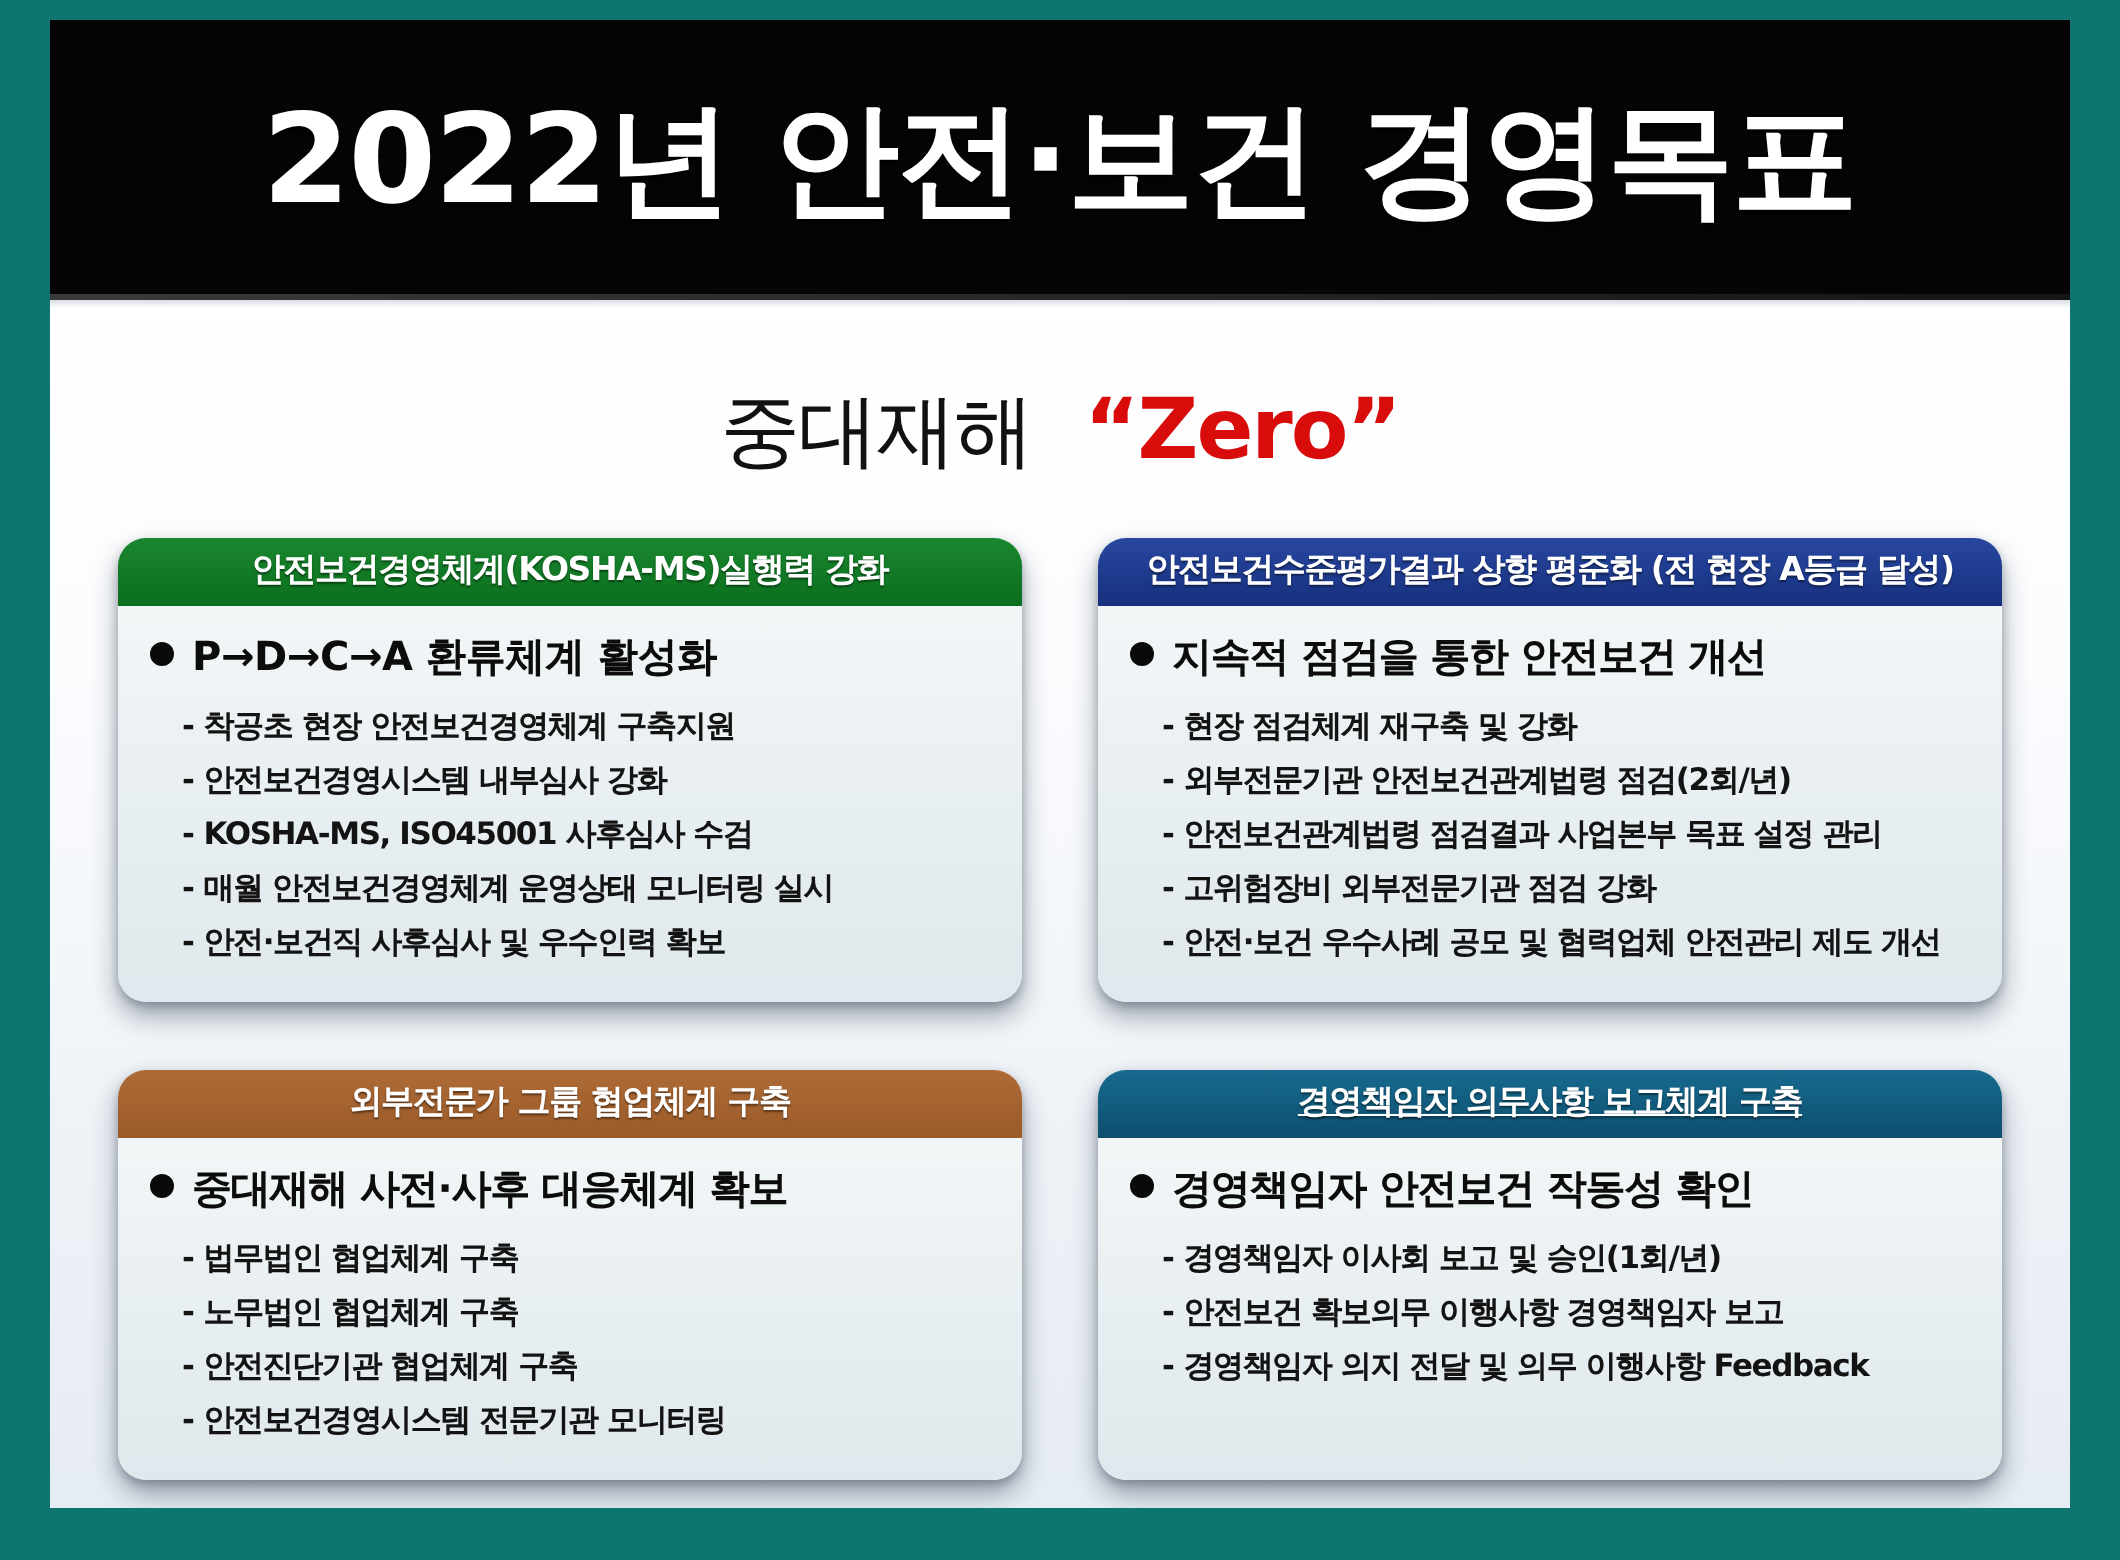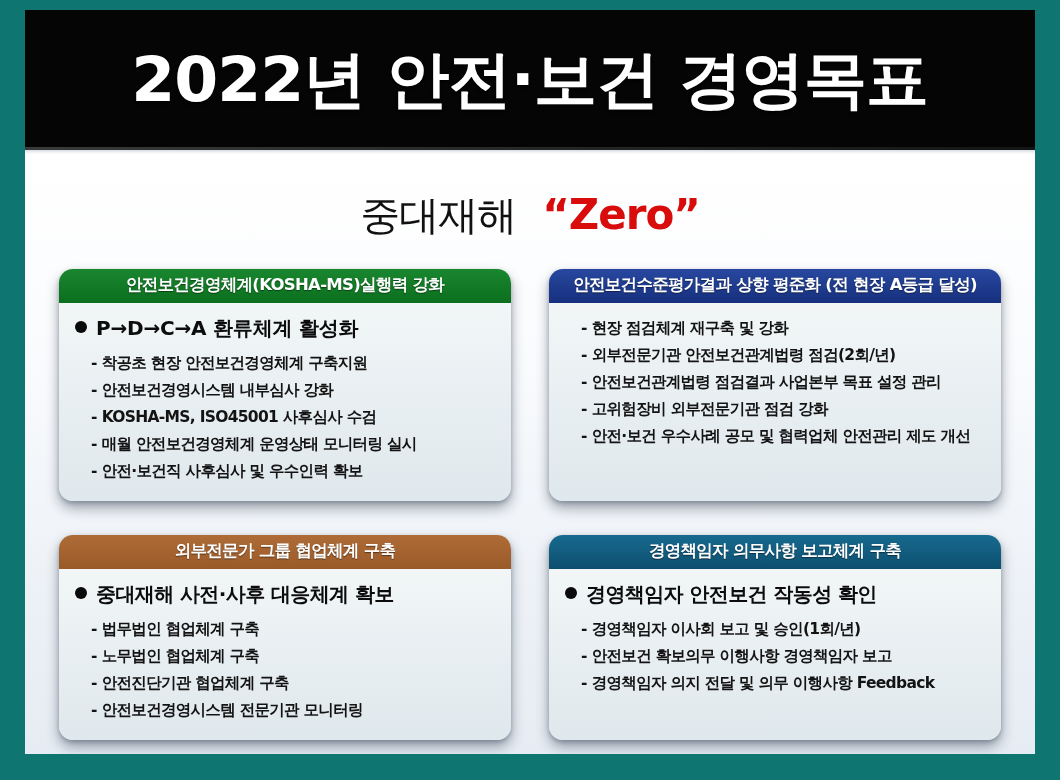--- a/index.html
+++ b/index.html
@@ -119,21 +119,21 @@
     font-size: 16.5px;
     font-weight: 700;
     letter-spacing: -0.7px;
     white-space: nowrap;
     text-shadow: 0 1px 1px rgba(0,0,0,0.45);
     line-height: 1.15;
   }
   .card-header.green  { background: linear-gradient(to bottom,#1a8630,#0b6f1d); }
   .card-header.blue   { background: linear-gradient(to bottom,#27479f,#17307e); }
   .card-header.brown  { background: linear-gradient(to bottom,#ae6b37,#9a5a28); }
-  .card-header.teal   { background: linear-gradient(to bottom,#176a8f,#0d4f6f); }
+  .card-header.teal   { background: linear-gradient(to bottom,#176a8f,#0d4f6f); text-decoration: underline; }
 
   .card-body {
     flex: 1 1 auto;
     padding: 12px 16px 16px 16px;
     background: linear-gradient(to bottom, #f2f6f7 0%, #e7eef1 55%, #dfe8ec 100%);
   }
 
   .main-point {
     display: flex;
     align-items: baseline;
@@ -221,20 +221,24 @@
                 <span class="dash">-</span>
                 <span>안전·보건직 사후심사 및 우수인력 확보</span>
               </li>
           </ul>
         </div>
       </div>
 
       <div class="card">
         <div class="card-header blue">안전보건수준평가결과 상향 평준화 (전 현장 A등급 달성)</div>
         <div class="card-body">
+          <div class="main-point">
+            <span class="bullet-dot"></span>
+            <span>지속적 점검을 통한 안전보건 개선</span>
+          </div>
           <ul class="sub-list">
             <li class="sub-item">
                 <span class="dash">-</span>
                 <span>현장 점검체계 재구축 및 강화</span>
               </li>
             <li class="sub-item">
                 <span class="dash">-</span>
                 <span>외부전문기관 안전보건관계법령 점검(2회/년)</span>
               </li>
             <li class="sub-item">

